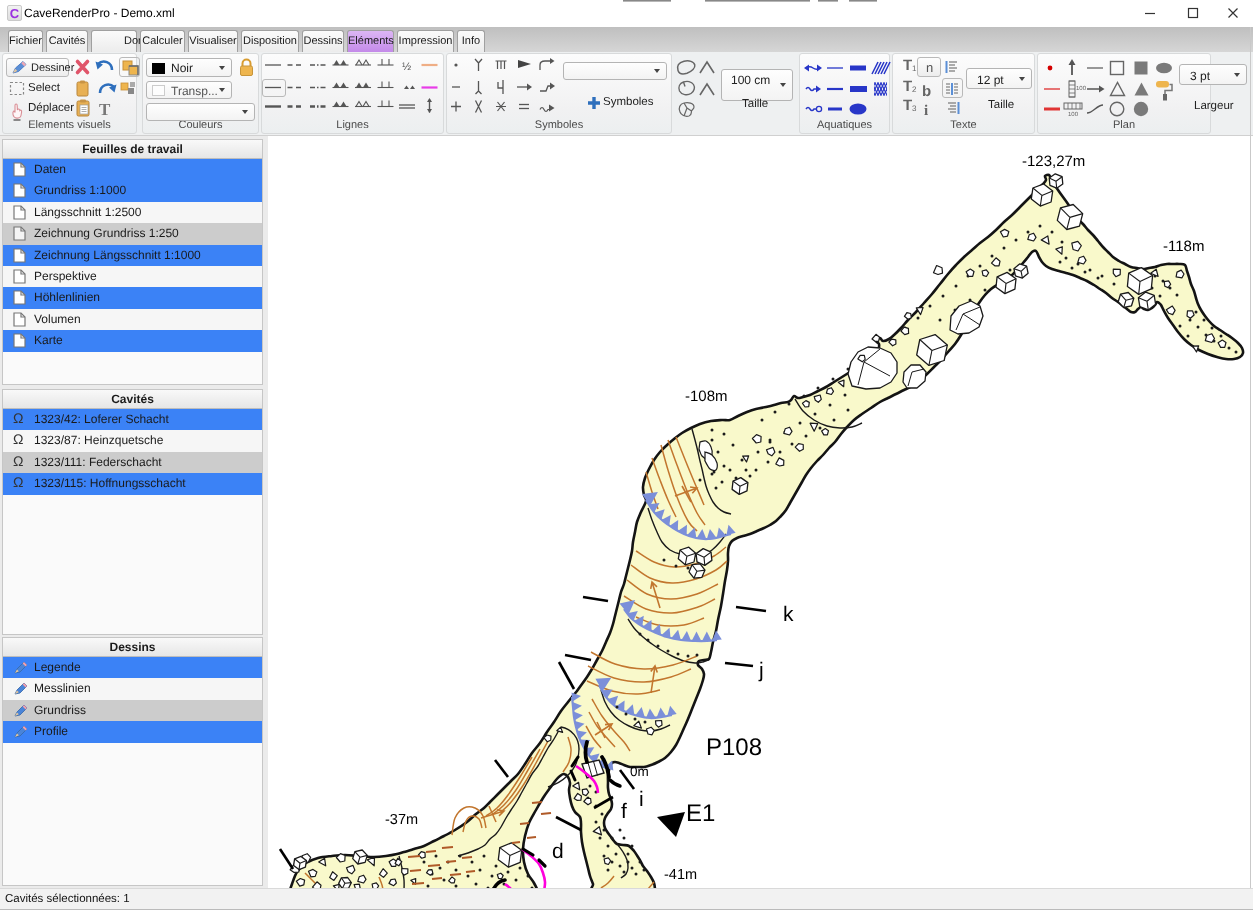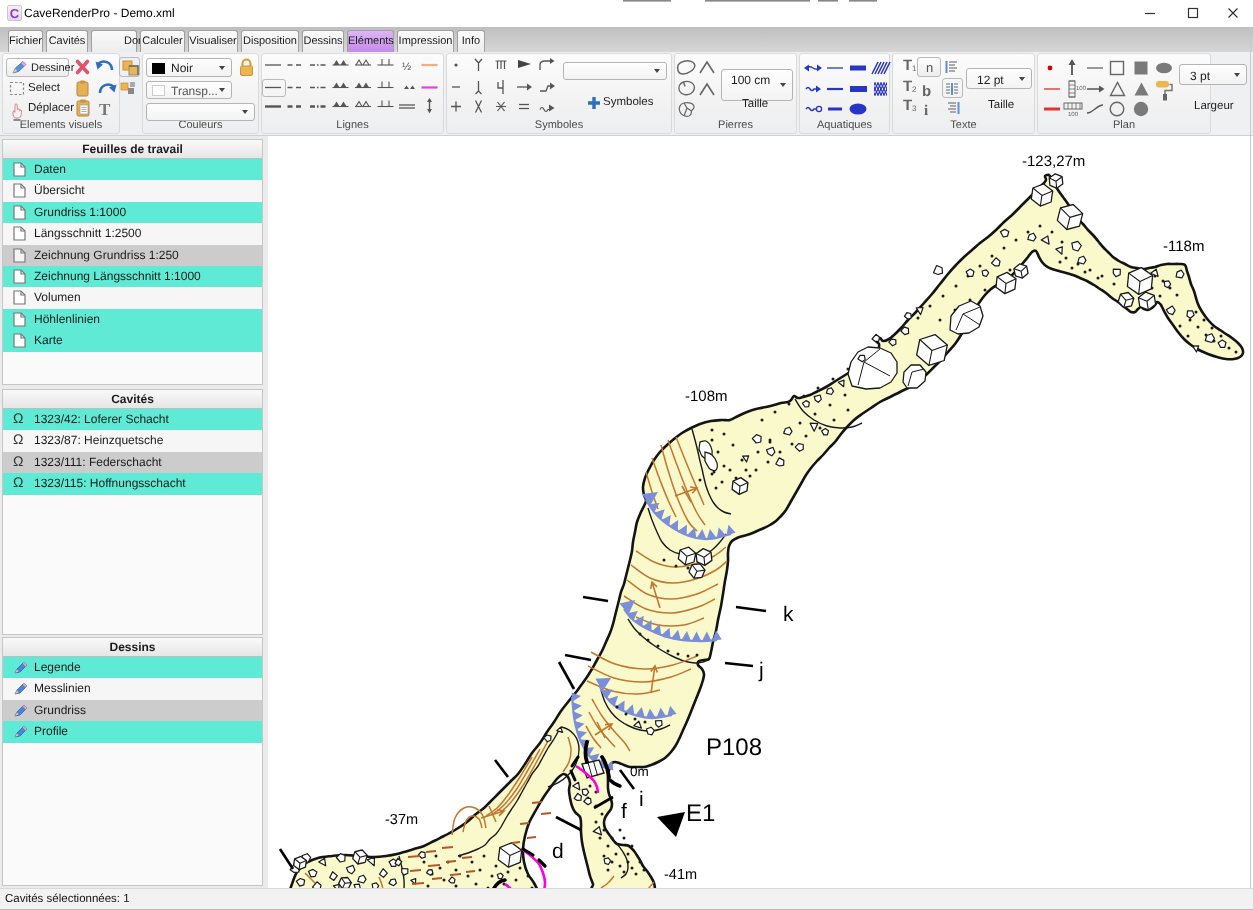--- a/index.html
+++ b/index.html
@@ -20,21 +20,21 @@
 .tgroup { position:absolute; top:1px; height:81px; background:linear-gradient(#fcfcfc,#f1f1f2 70%,#eceff0); border:1px solid #d8dadb; border-radius:3px; }
 .tcap { position:absolute; bottom:2px; left:0; right:0; text-align:center; font-size:11px; color:#4a4a4a; }
 .tbtn { position:absolute; border:1px solid #b9b9b9; border-radius:3px; background:linear-gradient(#fdfdfd,#ededed); }
 .ddown { position:absolute; border:1px solid #b4b4b4; border-radius:3px; background:linear-gradient(#fefefe,#f3f3f3); font-size:12px; color:#222; }
 .ddarr { position:absolute; right:6px; top:50%; margin-top:-2px; width:0; height:0; border-left:3.5px solid transparent; border-right:3.5px solid transparent; border-top:4.5px solid #444; }
 .tlabel { position:absolute; font-size:11.5px; color:#222; }
 
 #sidebar { position:absolute; left:0; top:136px; width:268px; height:752px; background:#ebebeb; }
 .spanel { position:absolute; left:2px; width:261px; background:#fafafa; border:1px solid #c6c6c6; }
 .shead { height:19px; background:linear-gradient(#f9f9f9,#e6e6e6); border-bottom:1px solid #bdbdbd; font-size:12px; font-weight:bold; color:#1a1a1a; text-align:center; line-height:19px; }
-.srow { height:21.4px; font-size:12px; color:#1a1a1a; position:relative; line-height:21.4px; background:#5eead4; }
+.srow { height:21.4px; font-size:12px; color:#1a1a1a; position:relative; line-height:21.4px; background:#3b82f6; }
 .srow.alt { background:#f6f6f6; }
 .srow.sel { background:#ccc; }
 .srow span { position:absolute; left:31px; top:0; }
 .srow span.sicon { left:10px; font-size:14px; top:1px; color:#333; line-height:normal; }
 .sicon { position:absolute; left:10px; top:3px; }
 
 #canvas { position:absolute; left:269px; top:136px; width:984px; height:752px; background:#fff; overflow:hidden; }
 #statusbar { position:absolute; left:0; top:888px; width:1253px; height:22px; background:#f2f2f2; border-top:1px solid #d9d9d9; border-bottom:1px solid #bbb; }
 #statusbar div { position:absolute; left:5px; top:4px; font-size:11.5px; color:#111; }
 #rightedge { position:absolute; left:1250px; top:27px; width:1px; height:861px; background:#c9c9c9; }
@@ -71,34 +71,31 @@
   <div class="tab" style="left:140px;width:45px;">Calculer</div>
   <div class="tab" style="left:188px;width:50px;">Visualiser</div>
   <div class="tab" style="left:241px;width:58px;">Disposition</div>
   <div class="tab" style="left:302px;width:42px;">Dessins</div>
   <div class="tab sel" style="left:347px;width:47px;">Eléments</div>
   <div class="tab" style="left:397px;width:57px;">Impression</div>
   <div class="tab" style="left:457px;width:28px;">Info</div>
 </div>
 
 <div id="toolbar">
-  <div class="tgroup" style="left:2px;width:118px;">
+  <div class="tgroup" style="left:2px;width:135px;">
       <div class="tcap">Elements visuels</div>
     </div>
   <div class="tgroup" style="left:142px;width:117px;">
       <div class="tcap">Couleurs</div>
     </div>
   <div class="tgroup" style="left:261px;width:183px;">
       <div class="tcap">Lignes</div>
     </div>
   <div class="tgroup" style="left:446px;width:226px;">
       <div class="tcap">Symboles</div>
-    </div>
-  <div class="tgroup" style="left:674px;width:123px;">
-      <div class="tcap">Pierres</div>
     </div>
   <div class="tgroup" style="left:799px;width:91px;">
       <div class="tcap">Aquatiques</div>
     </div>
   <div class="tgroup" style="left:892px;width:143px;">
       <div class="tcap">Texte</div>
     </div>
   <div class="tgroup" style="left:1037px;width:174px;">
       <div class="tcap">Plan</div>
     </div>
@@ -351,68 +348,68 @@
 <div id="sidebar">
   <div class="spanel" style="top:3px;height:246px;">
     <div class="shead">Feuilles de travail</div>
     <div class="srow">
         <svg class="sicon" width="13" height="15">
           <path d="M1 1 h7 l4 4 v9 h-11 z" fill="#fff" stroke="#777" stroke-width="1.2"></path>
           <path d="M8 1 v4 h4" fill="none" stroke="#777" stroke-width="1.2"></path>
         </svg>
         <span>Daten</span>
       </div>
+    <div class="srow">
+        <svg class="sicon" width="13" height="15">
+          <path d="M1 1 h7 l4 4 v9 h-11 z" fill="#fff" stroke="#777" stroke-width="1.2"></path>
+          <path d="M8 1 v4 h4" fill="none" stroke="#777" stroke-width="1.2"></path>
+        </svg>
+        <span>Grundriss 1:1000</span>
+      </div>
     <div class="srow alt">
         <svg class="sicon" width="13" height="15">
           <path d="M1 1 h7 l4 4 v9 h-11 z" fill="#fff" stroke="#777" stroke-width="1.2"></path>
           <path d="M8 1 v4 h4" fill="none" stroke="#777" stroke-width="1.2"></path>
         </svg>
-        <span>Übersicht</span>
+        <span>Längsschnitt 1:2500</span>
+      </div>
+    <div class="srow sel">
+        <svg class="sicon" width="13" height="15">
+          <path d="M1 1 h7 l4 4 v9 h-11 z" fill="#f4f4f4" stroke="#777" stroke-width="1.2"></path>
+          <path d="M8 1 v4 h4" fill="none" stroke="#777" stroke-width="1.2"></path>
+        </svg>
+        <span>Zeichnung Grundriss 1:250</span>
       </div>
     <div class="srow">
         <svg class="sicon" width="13" height="15">
           <path d="M1 1 h7 l4 4 v9 h-11 z" fill="#fff" stroke="#777" stroke-width="1.2"></path>
           <path d="M8 1 v4 h4" fill="none" stroke="#777" stroke-width="1.2"></path>
         </svg>
-        <span>Grundriss 1:1000</span>
+        <span>Zeichnung Längsschnitt 1:1000</span>
       </div>
     <div class="srow alt">
         <svg class="sicon" width="13" height="15">
           <path d="M1 1 h7 l4 4 v9 h-11 z" fill="#fff" stroke="#777" stroke-width="1.2"></path>
           <path d="M8 1 v4 h4" fill="none" stroke="#777" stroke-width="1.2"></path>
         </svg>
-        <span>Längsschnitt 1:2500</span>
-      </div>
-    <div class="srow sel">
-        <svg class="sicon" width="13" height="15">
-          <path d="M1 1 h7 l4 4 v9 h-11 z" fill="#f4f4f4" stroke="#777" stroke-width="1.2"></path>
-          <path d="M8 1 v4 h4" fill="none" stroke="#777" stroke-width="1.2"></path>
-        </svg>
-        <span>Zeichnung Grundriss 1:250</span>
+        <span>Perspektive</span>
       </div>
     <div class="srow">
         <svg class="sicon" width="13" height="15">
           <path d="M1 1 h7 l4 4 v9 h-11 z" fill="#fff" stroke="#777" stroke-width="1.2"></path>
           <path d="M8 1 v4 h4" fill="none" stroke="#777" stroke-width="1.2"></path>
         </svg>
-        <span>Zeichnung Längsschnitt 1:1000</span>
+        <span>Höhlenlinien</span>
       </div>
     <div class="srow alt">
         <svg class="sicon" width="13" height="15">
           <path d="M1 1 h7 l4 4 v9 h-11 z" fill="#fff" stroke="#777" stroke-width="1.2"></path>
           <path d="M8 1 v4 h4" fill="none" stroke="#777" stroke-width="1.2"></path>
         </svg>
         <span>Volumen</span>
-      </div>
-    <div class="srow">
-        <svg class="sicon" width="13" height="15">
-          <path d="M1 1 h7 l4 4 v9 h-11 z" fill="#fff" stroke="#777" stroke-width="1.2"></path>
-          <path d="M8 1 v4 h4" fill="none" stroke="#777" stroke-width="1.2"></path>
-        </svg>
-        <span>Höhlenlinien</span>
       </div>
     <div class="srow">
         <svg class="sicon" width="13" height="15">
           <path d="M1 1 h7 l4 4 v9 h-11 z" fill="#fff" stroke="#777" stroke-width="1.2"></path>
           <path d="M8 1 v4 h4" fill="none" stroke="#777" stroke-width="1.2"></path>
         </svg>
         <span>Karte</span>
       </div>
   </div>
   <div class="spanel" style="top:253px;height:246px;">

